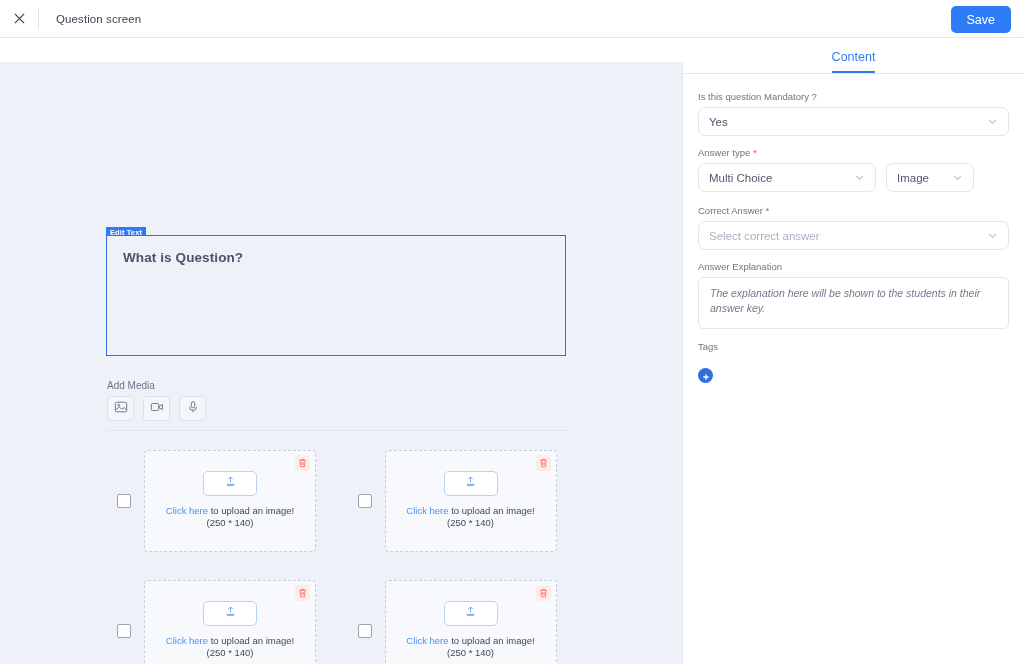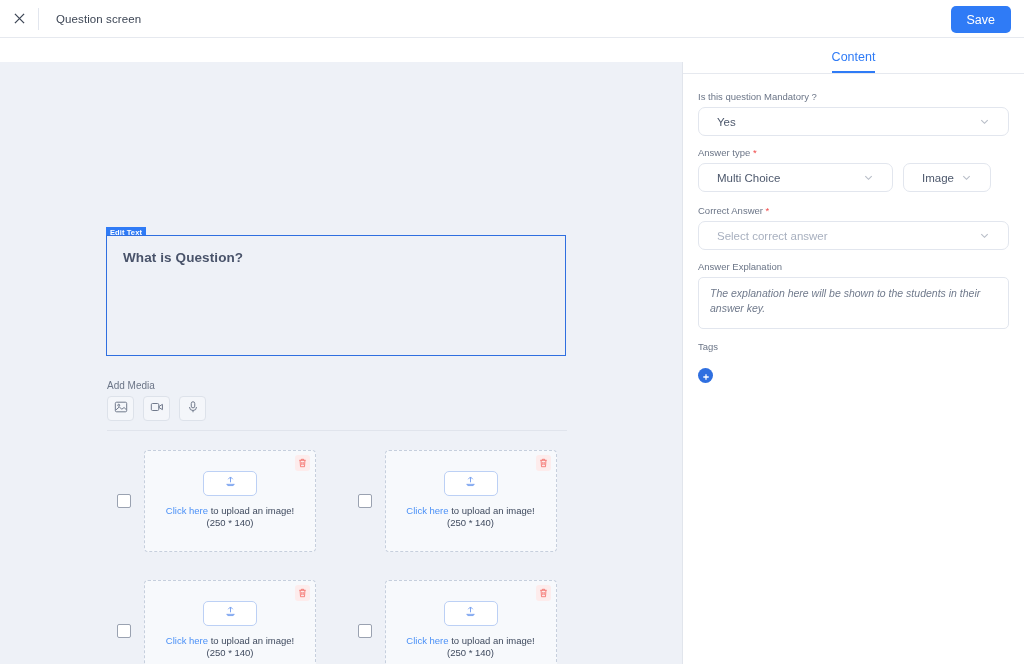--- a/index.html
+++ b/index.html
@@ -176,31 +176,31 @@
     font-size: 9.5px; color: #6b7587;
     margin-bottom: 5px;
   }
   .req { color: #f04a4a; }
   .select {
     height: 29px; width: 100%;
     border: 1px solid #e2e6ee;
     border-radius: 7px;
     background: #ffffff;
     display: flex; align-items: center;
-    padding: 0 18px;
+    padding: 0 10px;
     font-size: 11.5px;
     color: #4d586c;
     margin-bottom: 11px;
     cursor: pointer;
   }
   .select .val { flex: 1; }
   .select.placeholder .val { color: #a8b0bf; }
   .caret { width: 11px; height: 11px; opacity: .55; }
   .row2 { display: flex; gap: 10px; }
-  .row2 .select:first-child { width: 195px; }
+  .row2 .select:first-child { width: 178px; }
   .row2 .select:last-child { width: 88px; }
   .explain {
     width: 100%; height: 52px;
     border: 1px solid #e2e6ee;
     border-radius: 5px;
     background: #ffffff;
     padding: 8px 11px;
     font-size: 10.5px; line-height: 15px;
     font-style: italic;
     color: #707a8c;

